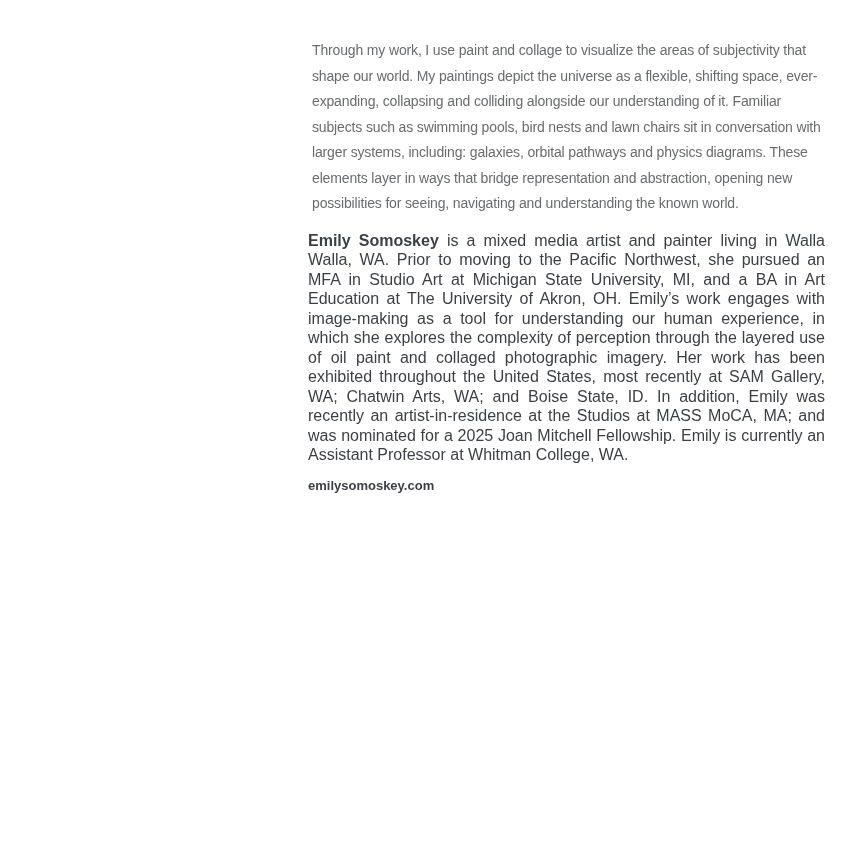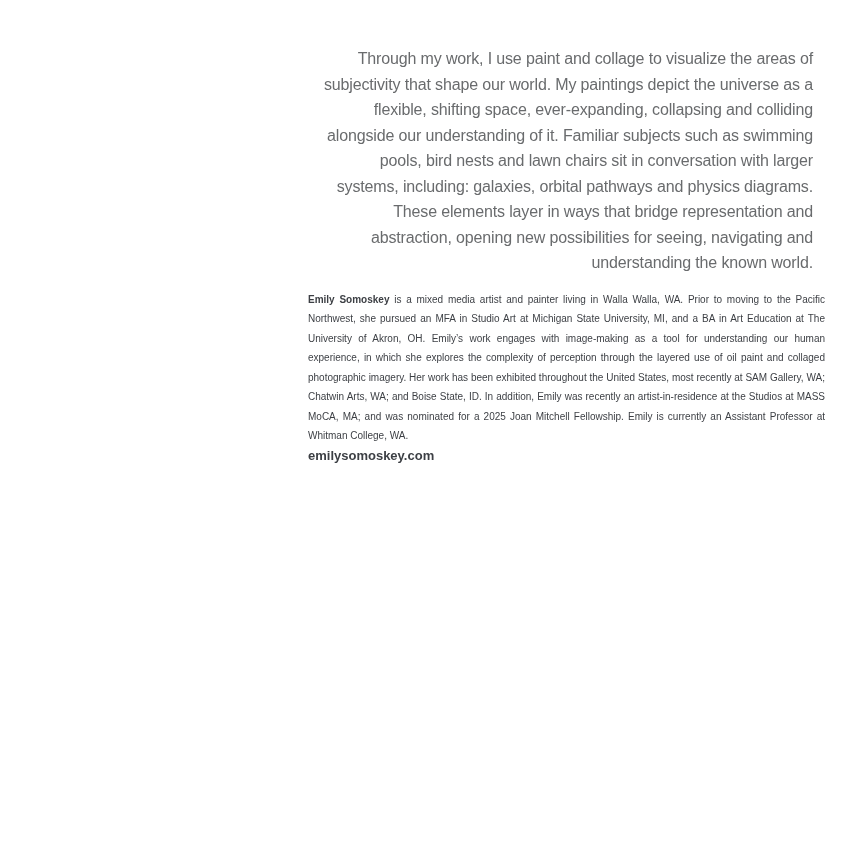--- a/index.html
+++ b/index.html
@@ -19,45 +19,45 @@
     inset: 0;
     background: #ffffff;
   }
   .text-column {
     position: absolute;
     left: 308px;
     top: 34px;
     width: 517px;
   }
   .statement p {
-    margin: 12px;
-    font-size: 16px;
+    margin: 4px;
+    font-size: 14px;
     line-height: 25.5px;
     letter-spacing: -0.15px;
     color: #696b6d;
-    text-align: right;
+    text-align: left;
   }
   .statement p + p {
     margin-top: 7px;
   }
   .bio-block {
     margin-top: 14px;
   }
   .bio-block p.bio {
     margin: 0;
-    font-size: 10px;
+    font-size: 16px;
     line-height: 19.5px;
     color: #3c3f44;
     text-align: justify;
   }
   .bio-block p.bio strong {
     font-weight: bold;
   }
   .website {
-    margin: 0 0 0 0;
+    margin: 11px 0 0 0;
     font-size: 13px;
     line-height: 19.5px;
     font-weight: bold;
     color: #3c3f44;
     text-align: left;
   }
 </style>
 </head>
 <body>
 

